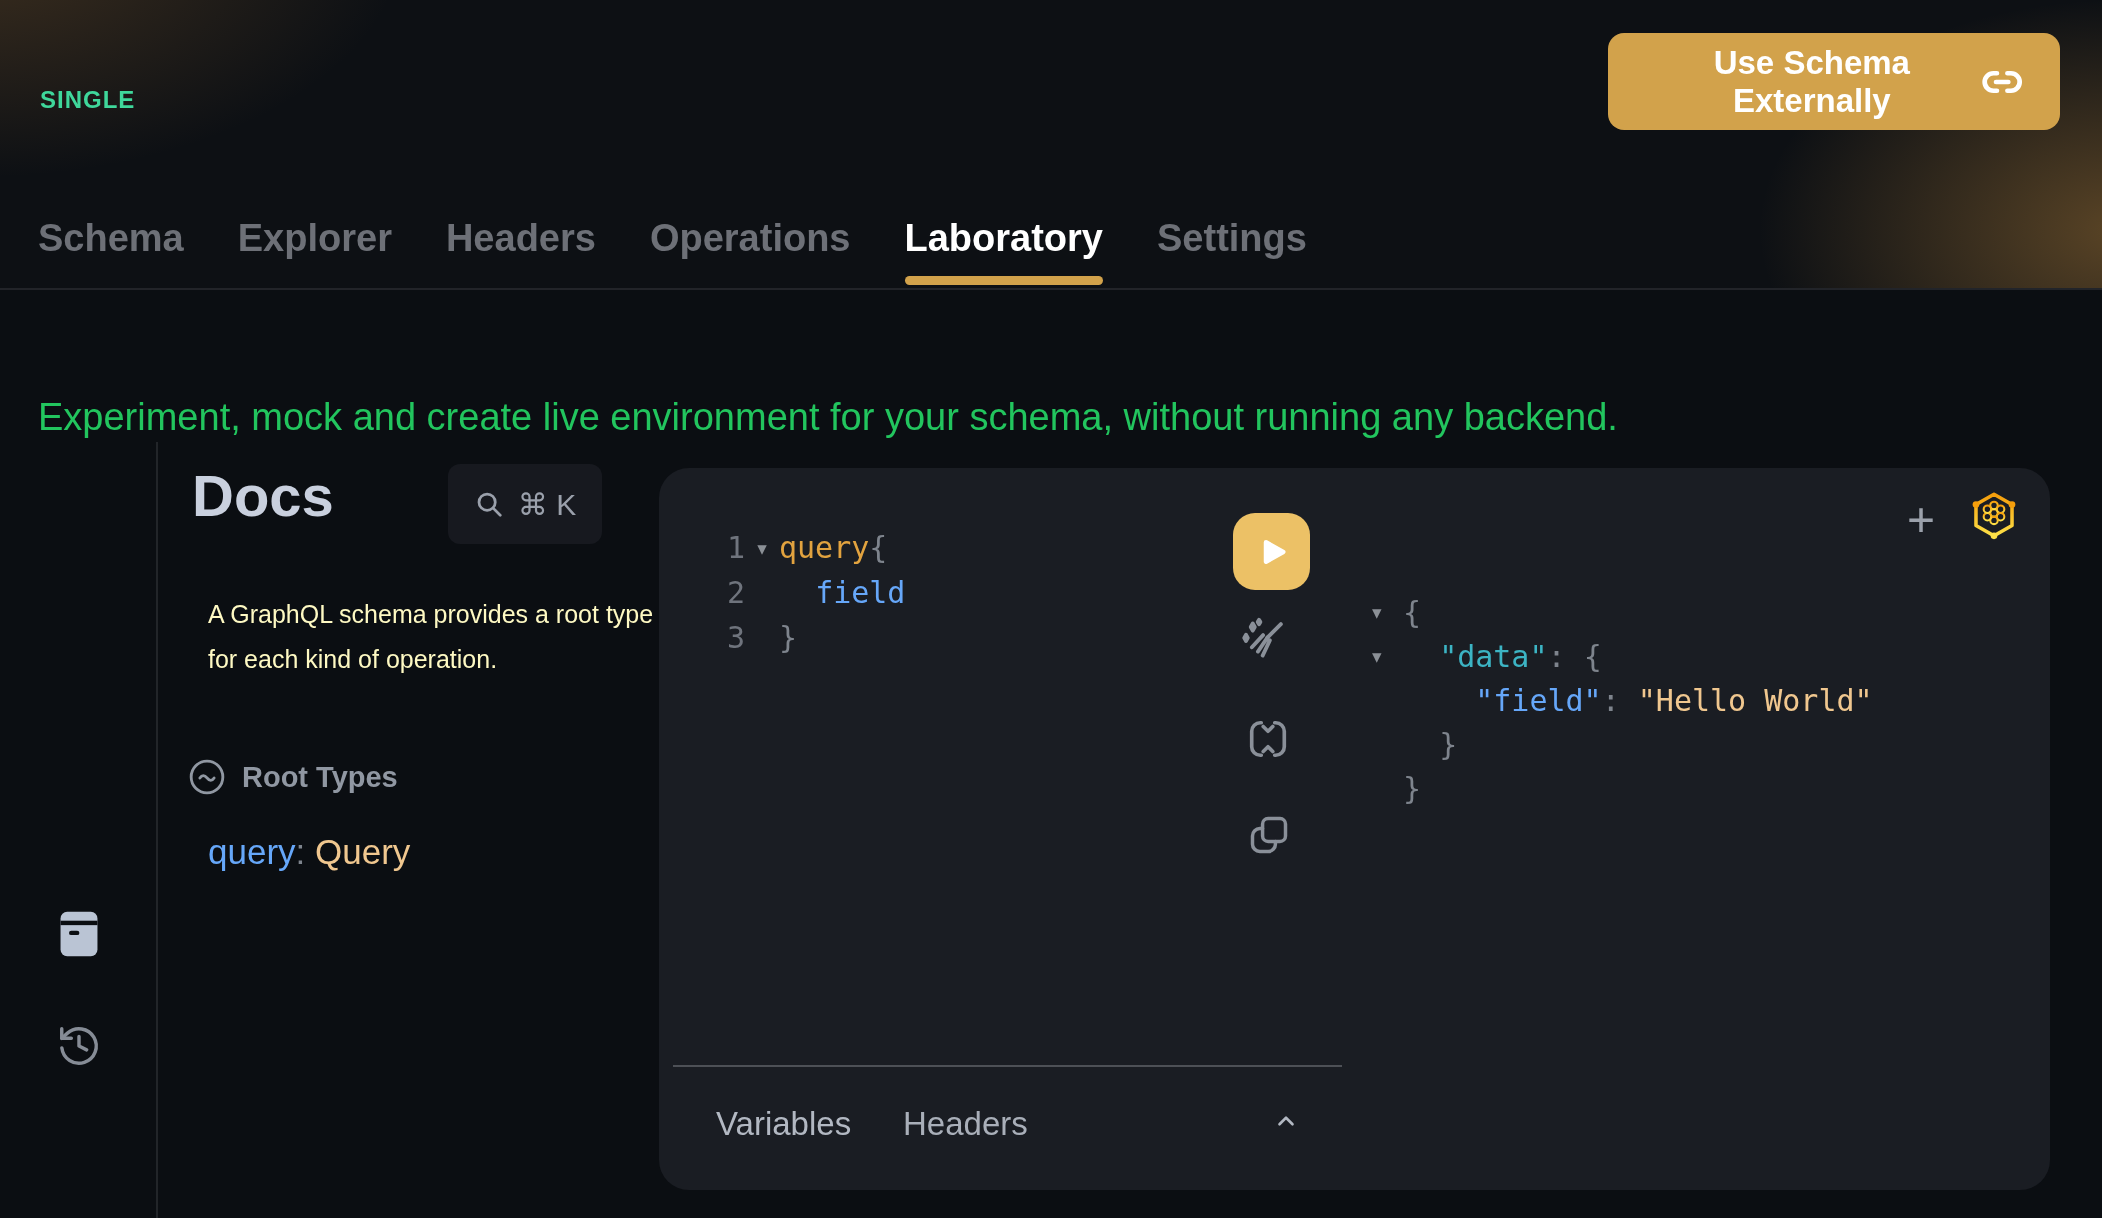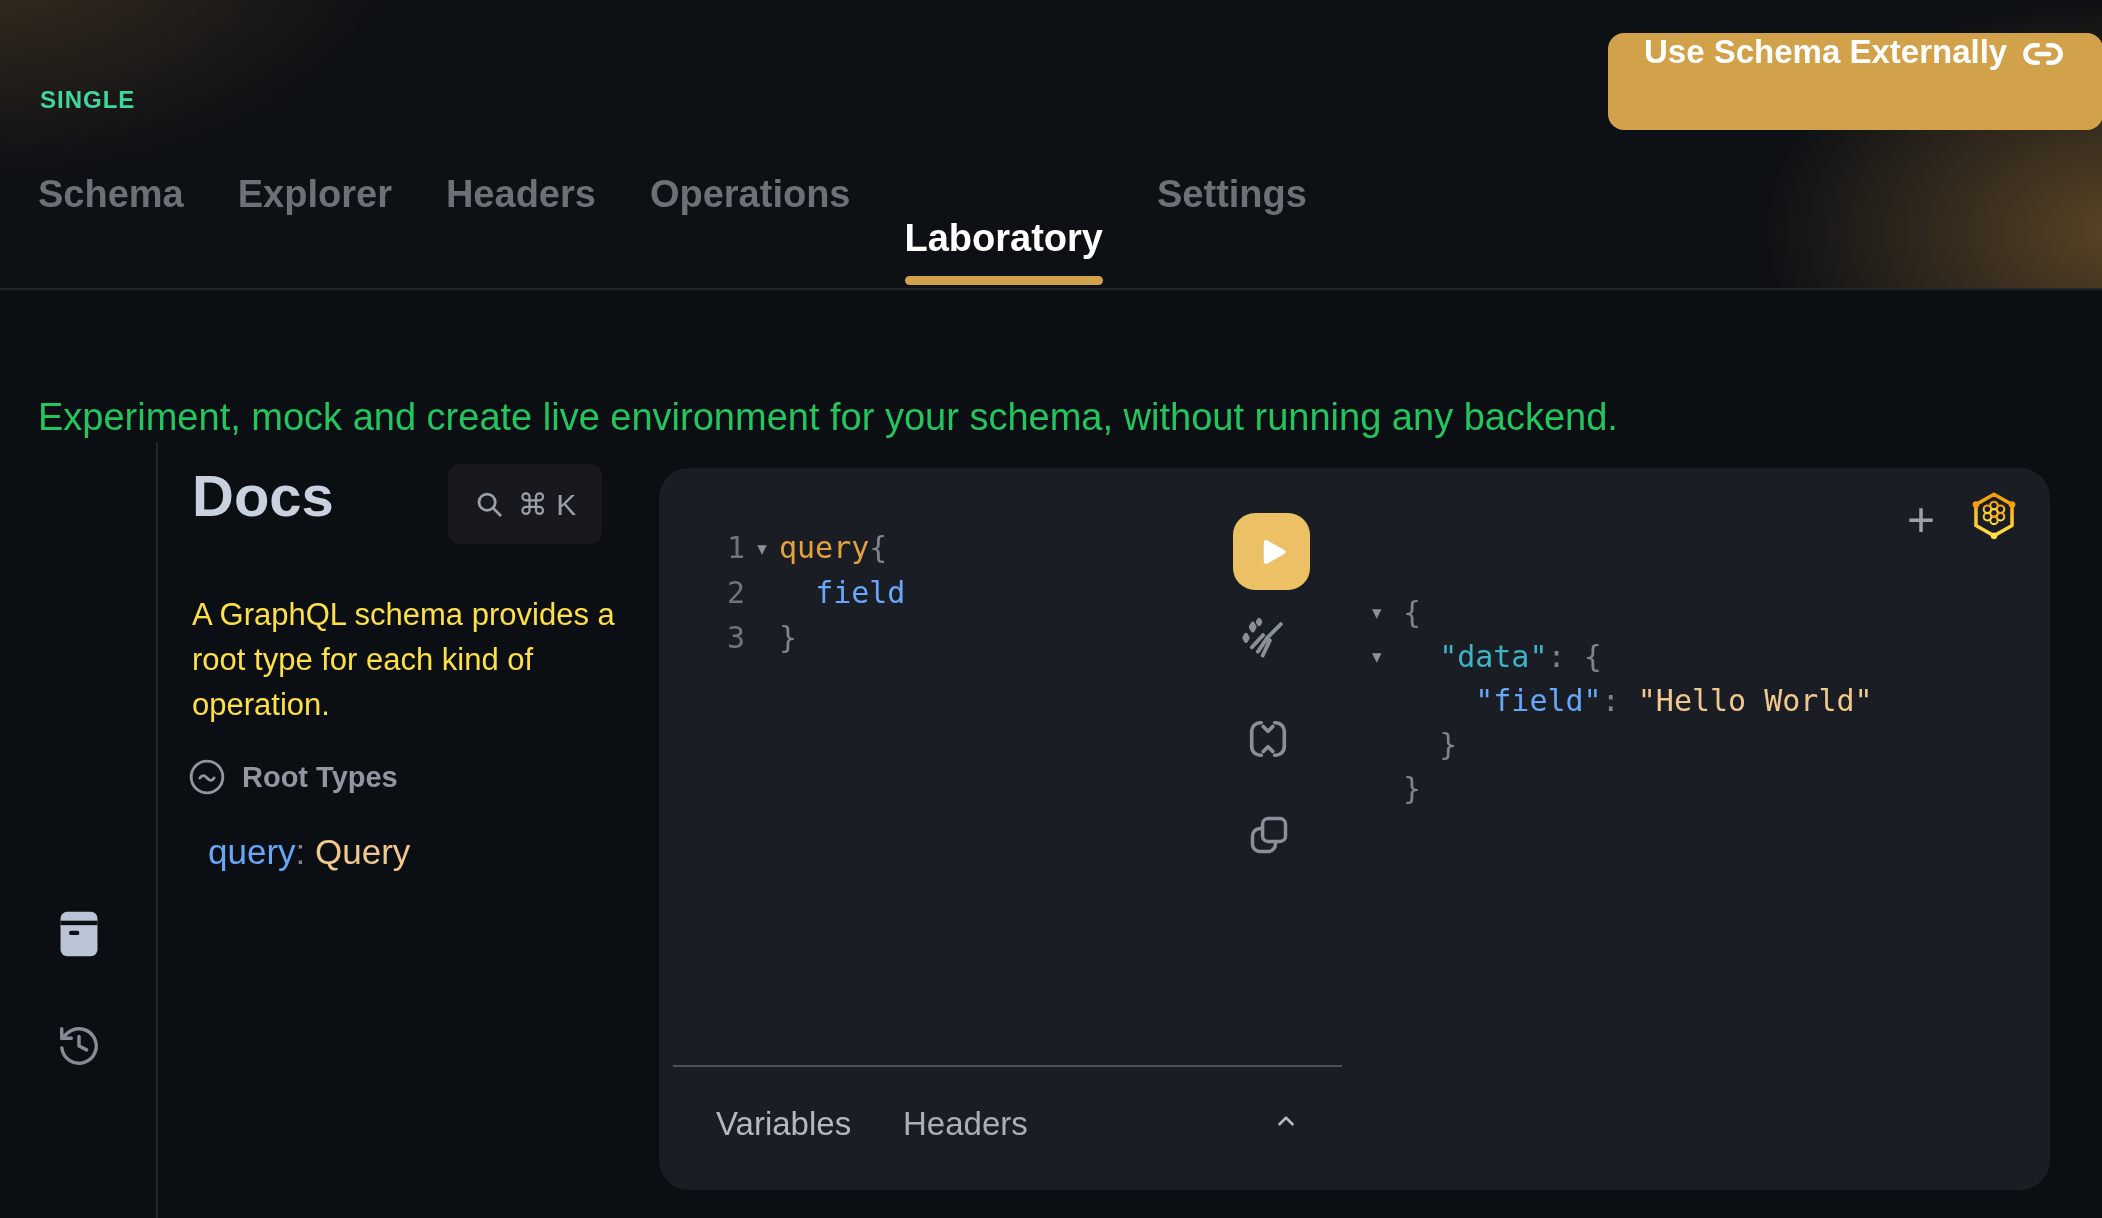--- a/index.html
+++ b/index.html
@@ -17,42 +17,42 @@
       radial-gradient(620px 340px at -30px -60px, rgba(135,95,48,.40), rgba(135,95,48,0) 70%),
       radial-gradient(520px 330px at 101% 80%, rgba(196,140,62,.42), rgba(196,140,62,0) 70%),
       #0d1014;
     border-bottom:2px solid #222429;
   }
   .title-row { position:absolute; left:40px; top:10px; display:flex; align-items:center; gap:24px; cursor:pointer; }
   .title-row h1 { font-size:58px; font-weight:700; color:#f5f6f8; letter-spacing:-1px; }
   .title-chevron { margin-top:14px; }
   .badge { position:absolute; left:40px; top:86px; font-size:24px; font-weight:700; color:#3fd79b; letter-spacing:1px; }
   .ext-btn {
-    position:absolute; left:1608px; top:33px; width:495px; height:97px;
+    position:absolute; left:1608px; top:33px; width:452px; height:97px;
     background:#d2a24b; border:none; border-radius:16px; cursor:pointer;
-    display:flex; align-items:flex-start; justify-content:space-between; padding:0 36px;
+    display:flex; align-items:center; justify-content:space-between; padding:0 36px;
   }
   .ext-btn span { font-size:33px; font-weight:700; color:#fff; font-family:inherit; }
   .tabs { position:absolute; left:38px; bottom:0; display:flex; gap:54px; }
   .tab { position:relative; font-size:38px; font-weight:700; color:#6d7077; padding-bottom:28px; cursor:pointer; }
-  .tab.active { color:#ffffff;margin-top:44px; }
+  .tab.active { color:#ffffff; }
   .tab .underline { position:absolute; left:0; right:0; bottom:3px; height:9px; border-radius:5px; background:#d2a24b; }
   .subtitle { position:absolute; left:38px; top:348px; font-size:38px; color:#22c55e;margin-top:48px; }
   
   .sidebar { position:absolute; left:0; top:442px; width:158px; height:776px; border-right:2px solid #222529; }
   .side-btn { position:absolute; left:0; width:158px; display:flex; justify-content:center; cursor:pointer; background:none; border:none; }
   
   .docs-title { position:absolute; left:192px; top:462px; font-size:58px; font-weight:700; color:#c9d0de; }
   .search-btn {
     position:absolute; left:448px; top:464px; width:154px; height:80px;
     background:#17191f; border:none; border-radius:12px; cursor:pointer;
     display:flex; align-items:center; justify-content:center; gap:14px;
   }
   .search-btn span { font-size:30px; color:#9aa0ab; font-family:inherit; }
-  .docs-intro { position:absolute; left:192px; top:592px; width:478px; font-size:31px; line-height:45px; color:#fde047; }
+  .docs-intro { position:absolute; left:208px; top:592px; width:478px; font-size:25px; line-height:45px; color:#fef9c3; }
   .root-types { position:absolute; left:188px; top:758px; display:flex; align-items:center; gap:16px; }
   .root-types span { font-size:29px; font-weight:700; color:#9097a2; }
   .root-field { position:absolute; left:208px; top:832px; font-size:35px; cursor:pointer; }
   .tok-blue { color:#66a7f9; }
   .tok-gray { color:#7e848d; }
   .tok-orange { color:#f0c78f; }
   .tok-kw { color:#e2a33f; }
   .tok-cyan { color:#3cb4c4; }
   
   .panel { position:absolute; left:659px; top:468px; width:1391px; height:722px; background:#1a1d23; border-radius:30px; }

